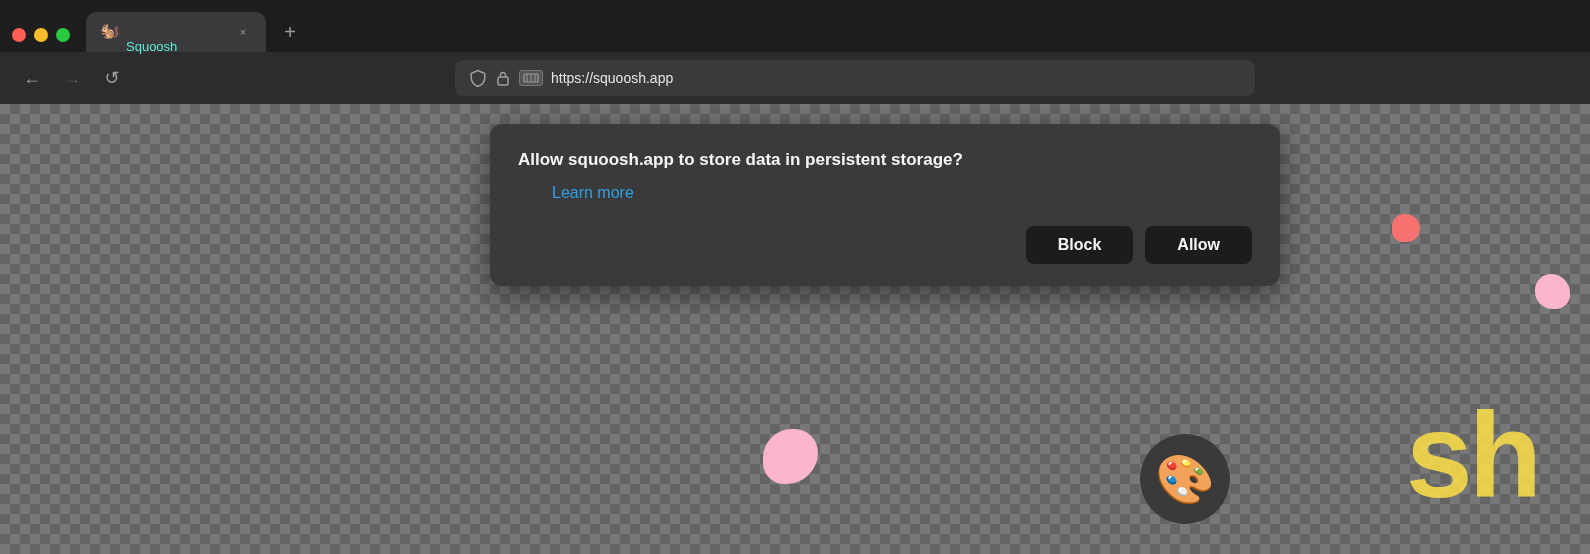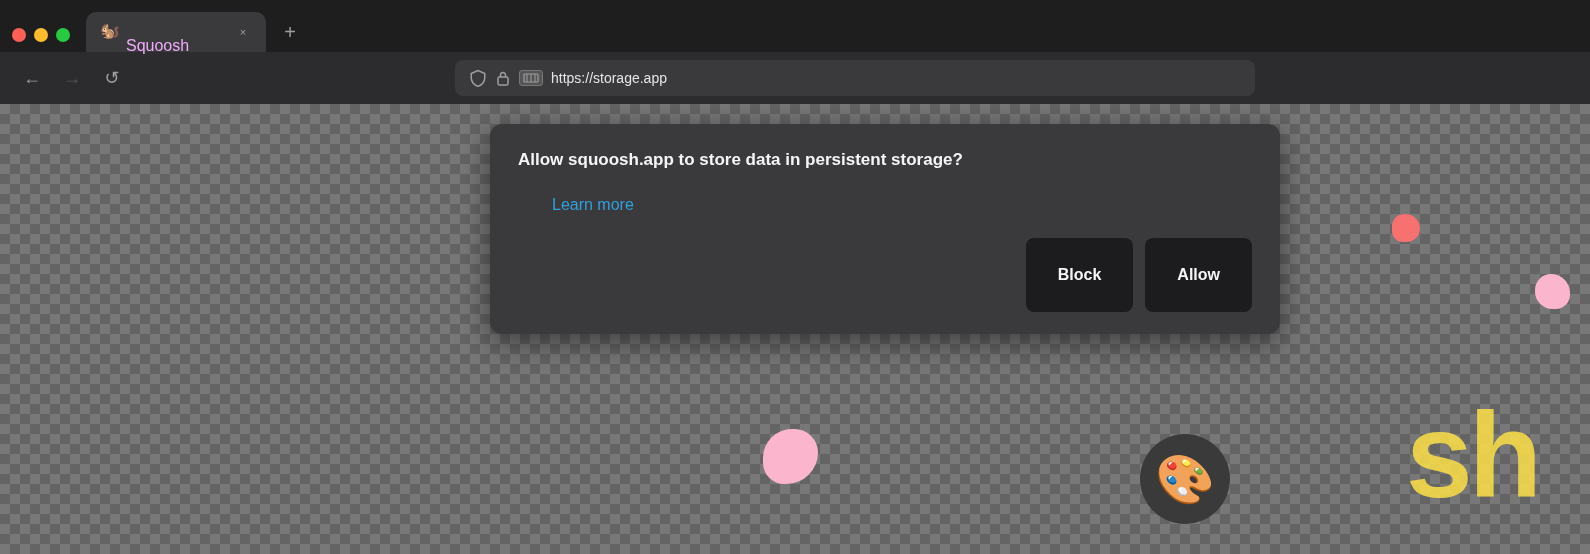--- a/index.html
+++ b/index.html
@@ -62,22 +62,22 @@
     }
 
     .tab-favicon {
       width: 18px;
       height: 18px;
       font-size: 16px;
       line-height: 1;
     }
 
     .tab-title {
-      color: #f0abfc;
-      font-size: 16px;
+      color: #5eead4;
+      font-size: 13px;
       font-weight: 400;
       flex: 1;
       margin-top: 28px;
     }
 
     .tab-close {
       width: 18px;
       height: 18px;
       border-radius: 50%;
       display: flex;
@@ -254,42 +254,42 @@
       border-radius: 12px;
       padding: 24px 28px 22px 28px;
       box-shadow: 0 8px 32px rgba(0,0,0,0.5);
       z-index: 10;
     }
 
     .popup-question {
       color: #f5f5f7;
       font-size: 17px;
       font-weight: 600;
-      margin-bottom: 24px;
+      margin-bottom: 12px;
       line-height: 1.4;
     }
 
     .popup-learn-more {
       color: #30a0e0;
       font-size: 16px;
       cursor: pointer;
       text-decoration: none;
       display: inline-block;
       margin-bottom: 24px;
       margin-left: 34px;
     }
 
     .popup-actions {
       display: flex;
       justify-content: flex-end;
       gap: 12px;
     }
 
     .popup-btn {
-      padding: 28px 32px;
+      padding: 10px 32px;
       border-radius: 8px;
       font-size: 16px;
       font-weight: 600;
       cursor: pointer;
       border: none;
       background: #1c1c1e;
       color: #f5f5f7;
       min-width: 100px;
     }
 
@@ -338,21 +338,21 @@
 
         <div class="storage-icon">
           <svg width="16" height="10" viewBox="0 0 16 10" fill="none">
             <rect x="1" y="1" width="14" height="8" rx="1" stroke="#9e9e9e" stroke-width="1.2" fill="none"></rect>
             <line x1="4" y1="1" x2="4" y2="9" stroke="#9e9e9e" stroke-width="1"></line>
             <line x1="8" y1="1" x2="8" y2="9" stroke="#9e9e9e" stroke-width="1"></line>
             <line x1="12" y1="1" x2="12" y2="9" stroke="#9e9e9e" stroke-width="1"></line>
           </svg>
         </div>
       </div>
-      <span class="address-url">https://storage.app</span>
+      <span class="address-url">https://squoosh.app</span>
     </div>
   </div>
 </div>
 
 <div class="page-content">
   <div class="checkerboard"></div>
 
   <div class="blob-pink-right"></div>
   <div class="blob-pink-bottom"></div>
   <div class="blob-pink-far-right"></div>

